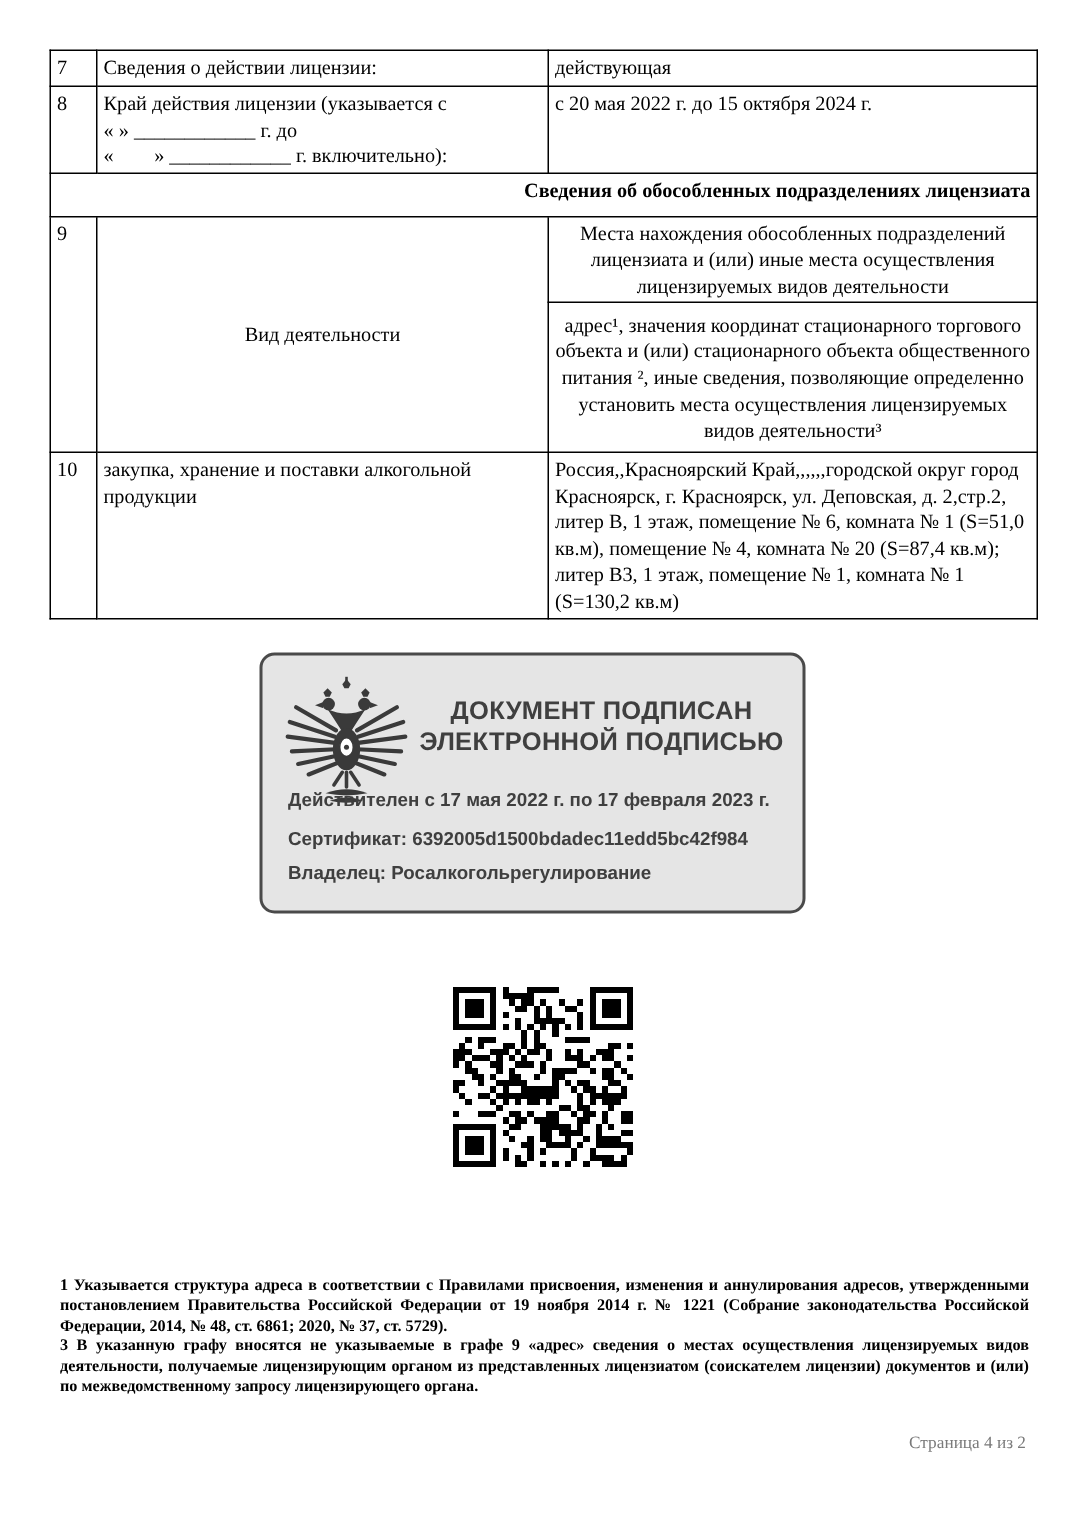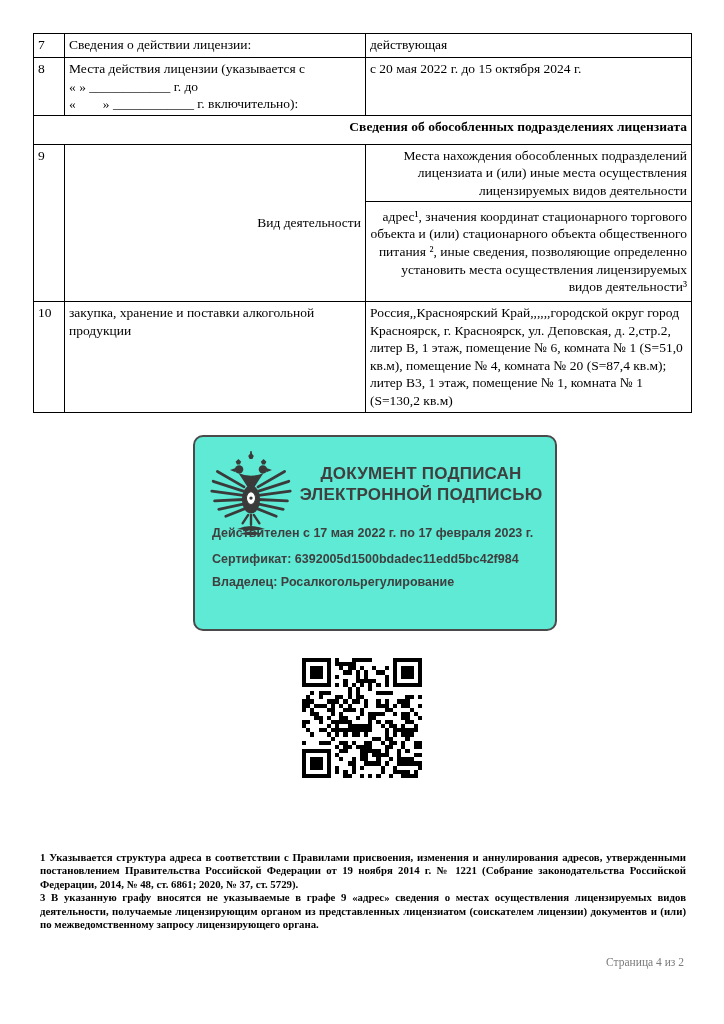--- a/index.html
+++ b/index.html
@@ -17,36 +17,36 @@
   .lic-table td{
     border:1px solid #000;
     padding:2px 4px 2px 4px;
     vertical-align:top;
     overflow:hidden;
   }
   .col-num{width:31px;}
   .col-label{width:301px;}
   .col-value{width:326px;}
   td.cell-center{text-align:center;}
-  td.v-middle{vertical-align:middle;text-align:right;}
+  td.v-middle{vertical-align:middle;}
   .prewrap{white-space:pre-wrap;}
   .section-header{
     text-align:right;font-weight:bold;height:24px;vertical-align:middle;
   }
   .h-row7{height:24px;}
   .h-row8{height:53px;}
   .h-row9a{height:54px;}
   .h-row9b{height:100px;}
   .h-row10{height:94px;}
 
   
   .stamp{
-    position:absolute;left:173px;top:435px;width:364px;height:196px;
+    position:absolute;left:173px;top:435px;width:364px;height:174px;
     border:2px solid #4a4a4a;border-radius:10px;box-sizing:border-box;
-    font-family:"Liberation Sans", sans-serif;color:#3f3f3f;background:#5eead4;margin-left:20px;
+    font-family:"Liberation Sans", sans-serif;color:#3f3f3f;background:#e5e5e5;
   }
   .stamp-emblem{position:absolute;left:14px;top:12px;width:84px;height:94px;}
   .stamp-title{
     position:absolute;left:100px;top:26px;width:252px;
     text-align:center;font-weight:bold;font-size:17px;line-height:1.25;
     white-space:pre-line;letter-spacing:.2px;
   }
   .stamp-line{position:absolute;left:17px;font-weight:bold;font-size:12.5px;white-space:nowrap;}
   .stamp-validity{top:89px;}
   .stamp-cert{top:115px;}
@@ -78,21 +78,21 @@
       <col class="col-value">
     </colgroup>
   <tbody>
       <tr class="h-row7">
     <td>7</td>
     <td>Сведения о действии лицензии:</td>
     <td>действующая</td>
   </tr>
   <tr class="h-row8">
     <td>8</td>
-    <td class="prewrap">Места действия лицензии (указывается с
+    <td class="prewrap">Край действия лицензии (указывается с
 « » ____________ г. до
 «        » ____________ г. включительно):</td>
     <td>с 20 мая 2022 г. до 15 октября 2024 г.</td>
   </tr>
   <tr>
     <td colspan="3" class="section-header">Сведения об обособленных подразделениях лицензиата</td>
   </tr>
   <tr class="h-row9a">
     <td rowspan="2">9</td>
     <td rowspan="2" class="cell-center v-middle">Вид деятельности</td>

